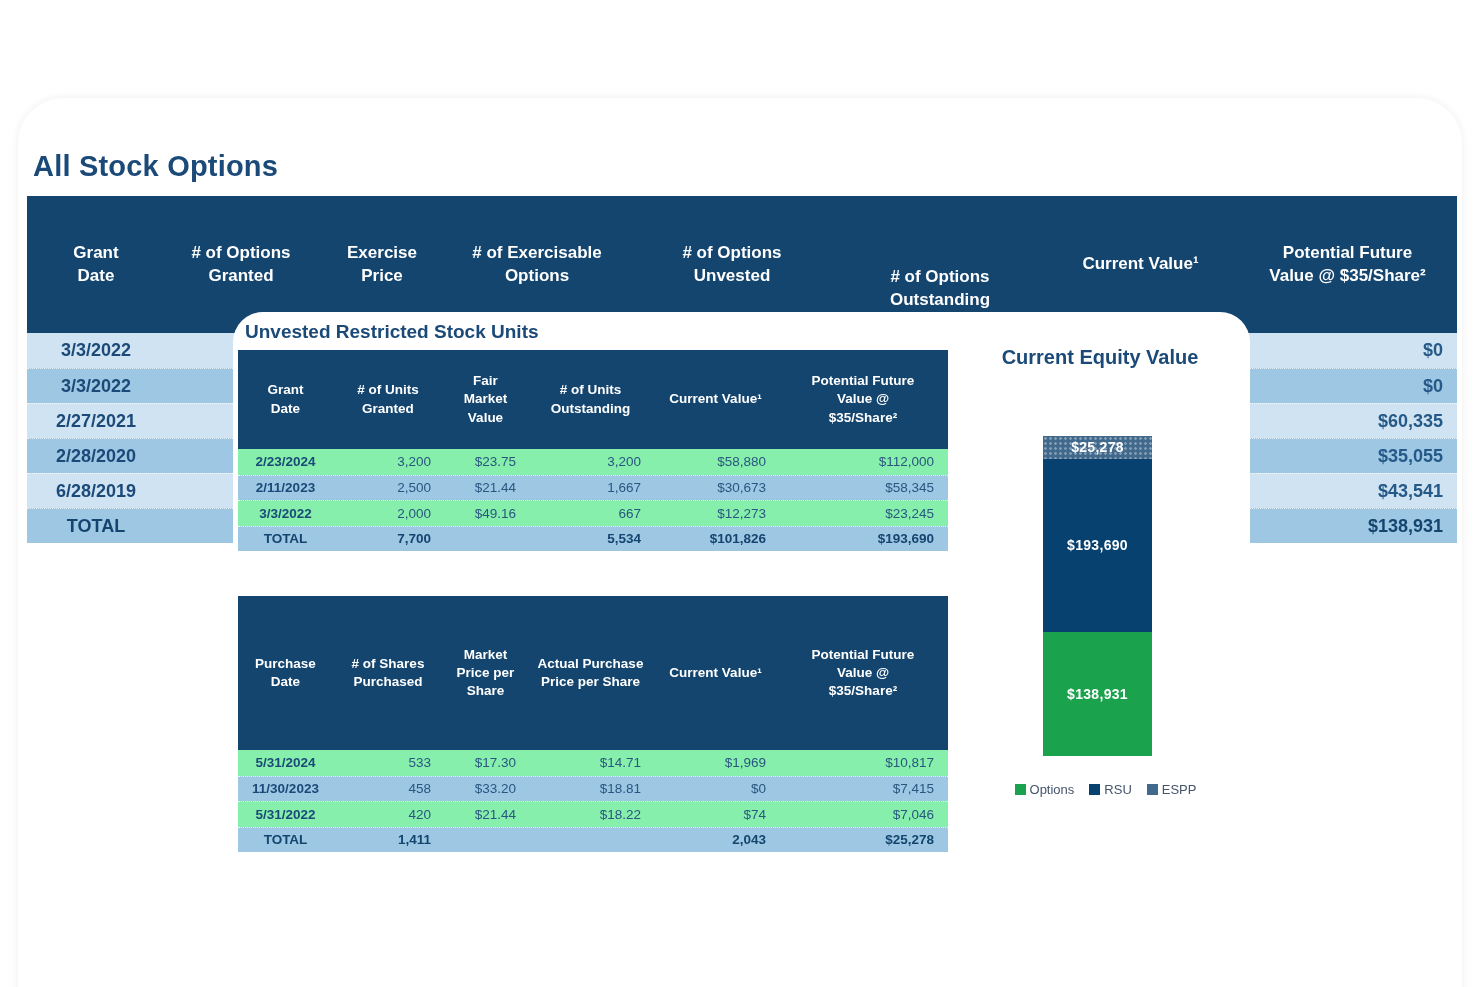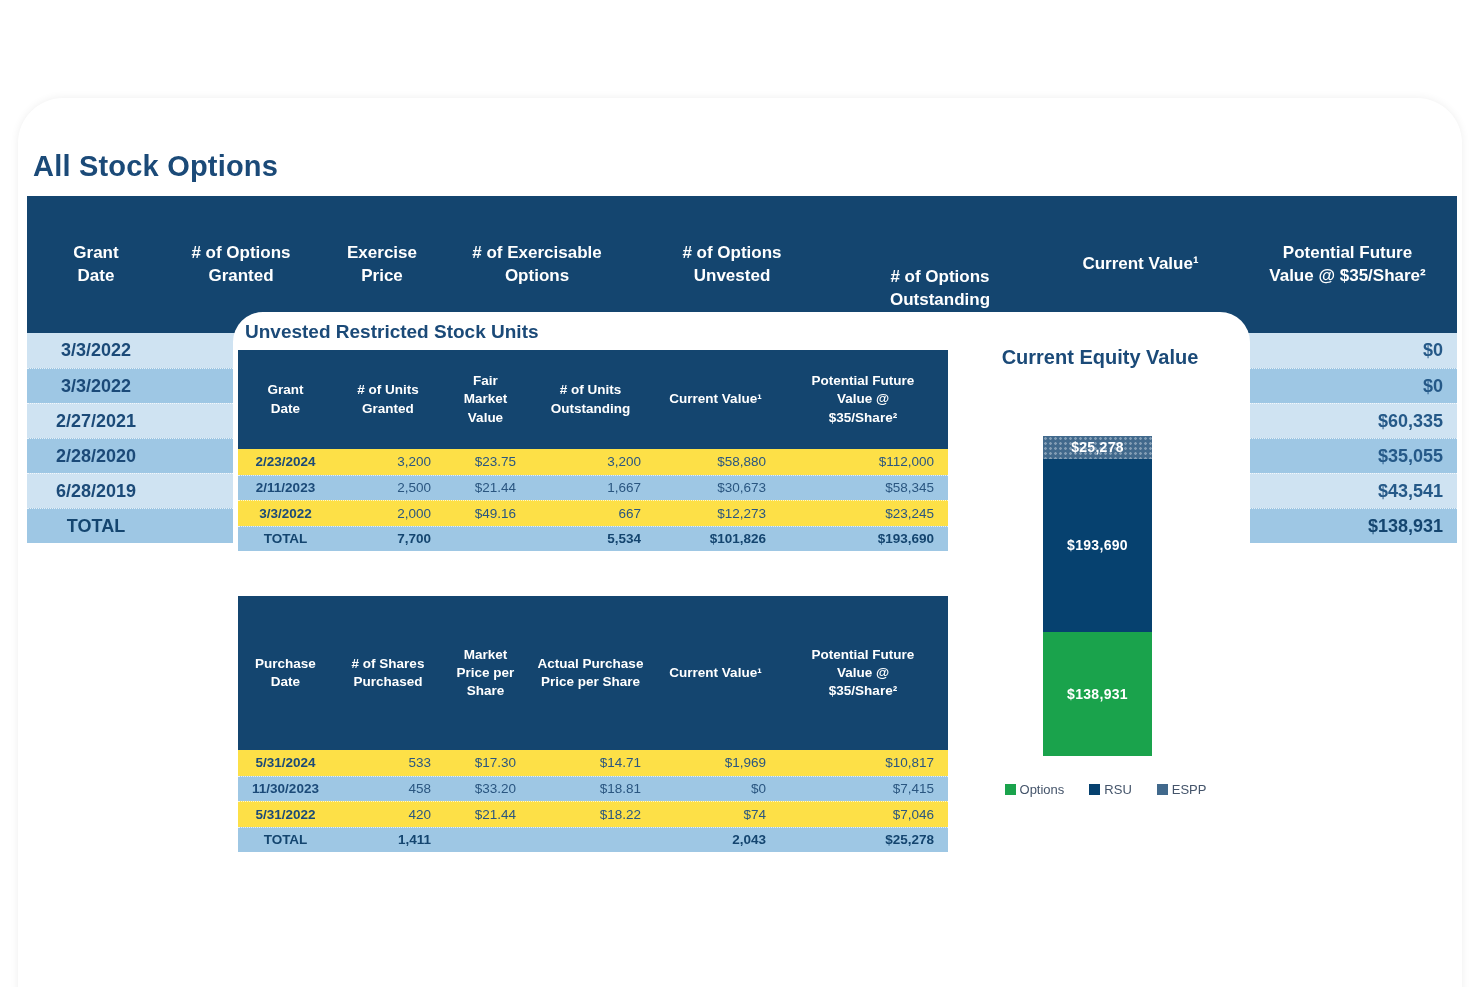--- a/index.html
+++ b/index.html
@@ -39,21 +39,21 @@
   .espp-title{left:12px;top:256px;margin-top:37px;}
 
   .small-table{position:absolute;left:5px;width:710px;}
   .rsu-table{top:38px;}
   .espp-table{top:284px;}
   .st-header{display:flex;background:#14456F;}
   .rsu-table .st-header{height:99px;}
   .espp-table .st-header{height:154px;}
   .st-row{display:flex;height:25.5px;}
   .st-row + .st-row{border-top:1px dotted rgba(255,255,255,.75);box-sizing:border-box;}
-  .st-row.light{background:#fde047;}
+  .st-row.light{background:#86efac;}
   .st-row.dark{background:#9EC7E4;}
   .sc1{width:95px;} .sc2{width:110px;} .sc3{width:85px;}
   .sc4{width:125px;} .sc5{width:125px;} .sc6{width:170px;}
   .st-header .cell{color:#fff;font-weight:bold;font-size:13.5px;text-align:center;line-height:1.35;}
   .rsu-table  .st-header .sc1 span{max-width:50px;}
   .rsu-table  .st-header .sc2 span{max-width:80px;}
   .rsu-table  .st-header .sc3 span{max-width:55px;}
   .rsu-table  .st-header .sc4 span{max-width:90px;}
   .rsu-table  .st-header .sc6 span{max-width:115px;}
   .espp-table .st-header .sc1 span{max-width:65px;}
@@ -68,21 +68,21 @@
 
   
   .chart-title{left:1000px;top:344px;width:200px;text-align:center;
                font-size:20px;font-weight:bold;color:#1B4A78;line-height:1.3;}
   .bar{left:1043px;top:436px;width:109px;height:320px;display:flex;flex-direction:column;}
   .segment{display:flex;align-items:center;justify-content:center;
            color:#fff;font-weight:bold;font-size:14px;letter-spacing:.3px;}
   .segment.dotted{background-image:radial-gradient(rgba(255,255,255,.35) 1px, transparent 1.6px);
                   background-size:5px 5px;}
   .legend{left:998px;top:782px;width:215px;display:flex;justify-content:center;
-          align-items:center;gap:25px;}
+          align-items:center;gap:15px;}
   .legend-item{display:flex;align-items:center;gap:4px;font-size:13px;color:#44546A;}
   .swatch{width:11px;height:11px;display:inline-block;}
 </style>
 </head>
 <body>
 
 <div class="abs page-card"></div>
 
 <div class="abs page-title">All Stock Options</div>
 

